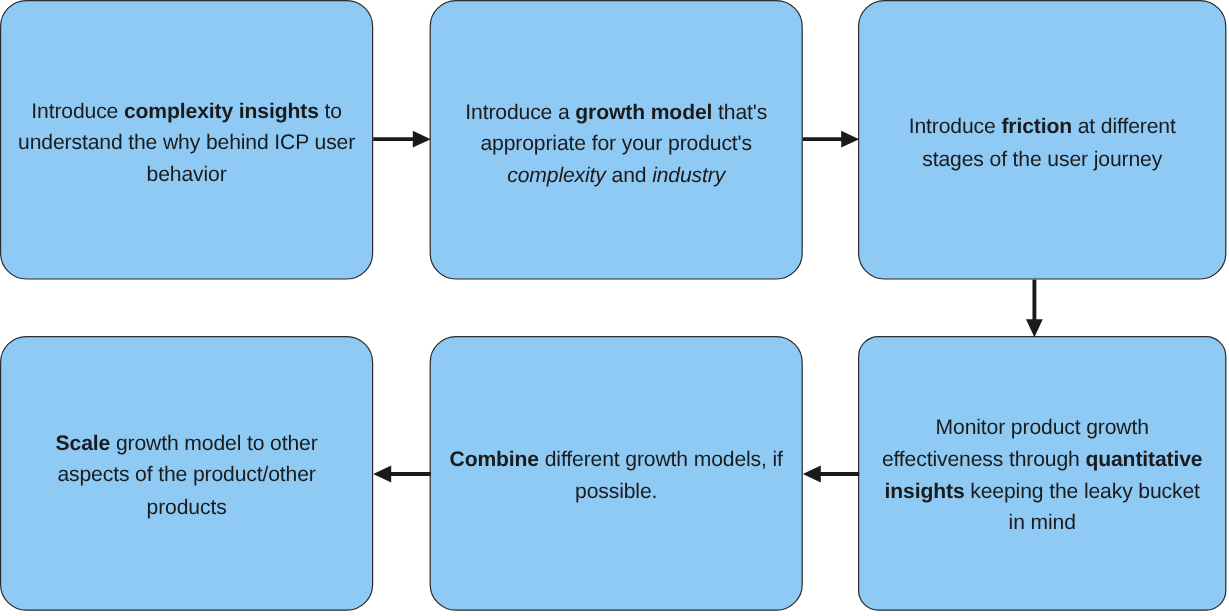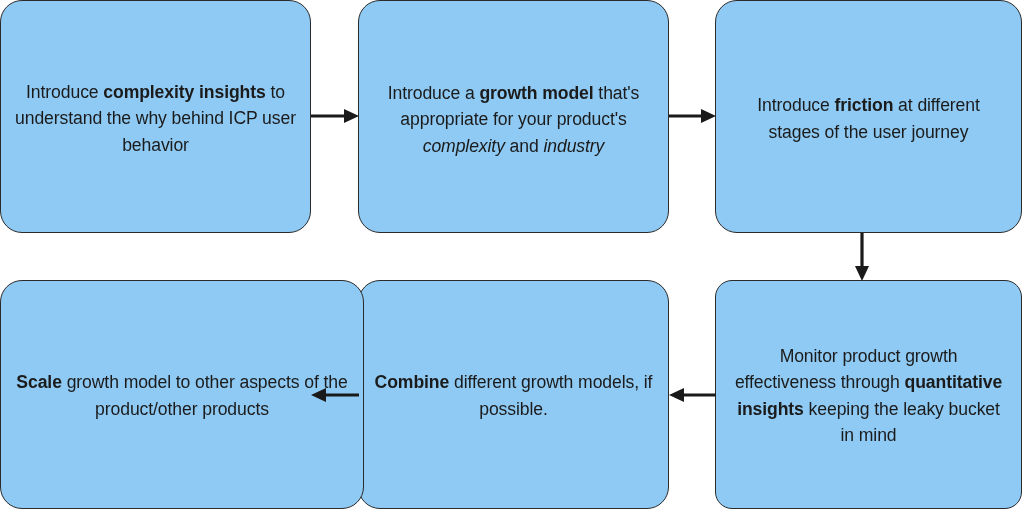--- a/index.html
+++ b/index.html
@@ -42,21 +42,21 @@
   }
   .node-text b { font-weight: 700; }
   .node-text i { font-style: italic; }
 
   
   #node-1 { left: 0px;   top: 0px;   width: 311px; height: 233px; }
   #node-2 { left: 358px; top: 0px;   width: 311px; height: 233px; }
   #node-3 { left: 715px; top: 0px;   width: 307px; height: 233px; }
   #node-4 { left: 715px; top: 280px; width: 307px; height: 229px; border-radius: 17px; }
   #node-5 { left: 358px; top: 280px; width: 311px; height: 229px; }
-  #node-6 { left: 0px;   top: 280px; width: 364px; height: 229px; justify-content: center; }
+  #node-6 { left: 0px;   top: 280px; width: 311px; height: 229px; justify-content: center; }
 
   
   #node-1 .node-text { transform: translateY(2px); }
   #node-2 .node-text { transform: translateY(3px); }
   #node-3 .node-text { transform: translateY(2px); }
   #node-4 .node-text { transform: translateY(1px); }
   #node-5 .node-text { transform: translateY(1px); text-align: center; }
   #node-6 .node-text { transform: translateY(1px); }
 
   .edge {

